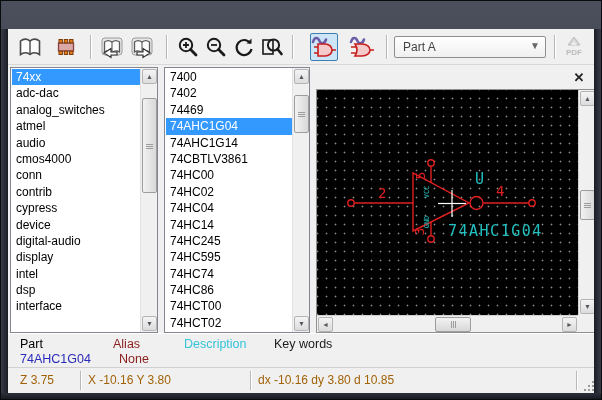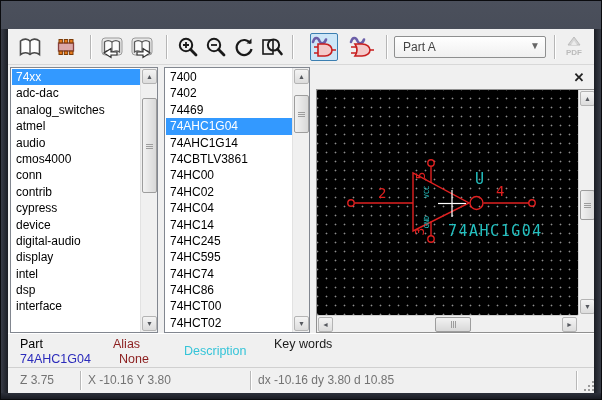--- a/index.html
+++ b/index.html
@@ -142,21 +142,21 @@
   
   .infobar {
     position:absolute; left:7px; top:332px; width:588px; height:34px;
     background:#f0f0f0; border-top:1px solid #fff; font-size:12.5px;
   }
   .info-cell { position:absolute; white-space:nowrap; }
 
   
   .statusbar {
     position:absolute; left:7px; top:366px; width:588px; height:26px;
-    background:#f0f0f0; border-top:1px solid #d0d0d0; font-size:12px; color:#737373;
+    background:#f0f0f0; border-top:1px solid #d0d0d0; font-size:12px; color:#a16207;
   }
   .sb-field { position:absolute; top:5px; white-space:nowrap; }
   .sb-sep { position:absolute; top:3px; width:1px; height:19px; background:#b8b8b8; box-shadow:1px 0 0 #fff; }
   .sb-grip { position:absolute; right:2px; bottom:2px; width:12px; height:12px; }
   .sb-grip i { position:absolute; width:2px; height:2px; background:#9a9a9a; }
 
   .bottom-frame { position:absolute; left:0; top:392px; width:602px; height:8px;
                   background:linear-gradient(#2c303a,#12141a); }
   .side-frame { position:absolute; top:28px; width:7px; height:364px;
                 background:linear-gradient(90deg,#383c47,#1a1d24); }
@@ -374,21 +374,21 @@
           </div>
         <div class="hs-arrow hs-right">►</div>
       </div>
       <div class="scroll-corner"></div>
     </div>
   </div>
 
   <div class="infobar">
     <span class="info-cell" style="left:12px; top:3px;  color:#000000;">Part</span>
     <span class="info-cell" style="left:105px; top:3px; color:#8b1e1e;">Alias</span>
-    <span class="info-cell" style="left:176px; top:10px; color:#35c4d8;">Description</span>
+    <span class="info-cell" style="left:176px; top:3px; color:#35c4d8;">Description</span>
     <span class="info-cell" style="left:266px; top:3px; color:#1a1a1a;">Key words</span>
     <span class="info-cell" style="left:12px; top:18px;  color:#2b2bbb;">74AHC1G04</span>
     <span class="info-cell" style="left:111px; top:18px; color:#8b1e1e;">None</span>
   </div>
 
   <div class="statusbar">
     <span class="sb-field" style="left:12px;">Z 3.75</span>
     <span class="sb-sep" style="left:72px;"></span>
     <span class="sb-field" style="left:80px;">X -10.16  Y 3.80</span>
     <span class="sb-sep" style="left:242px;"></span>

